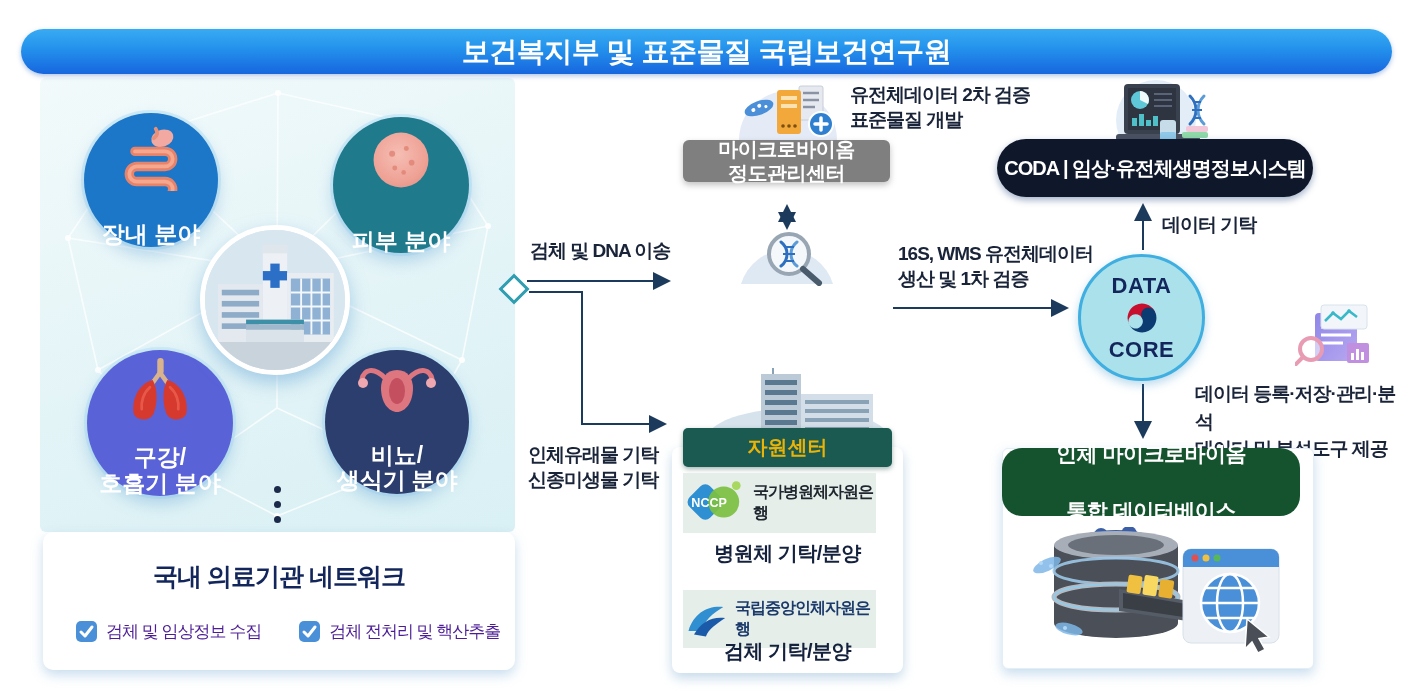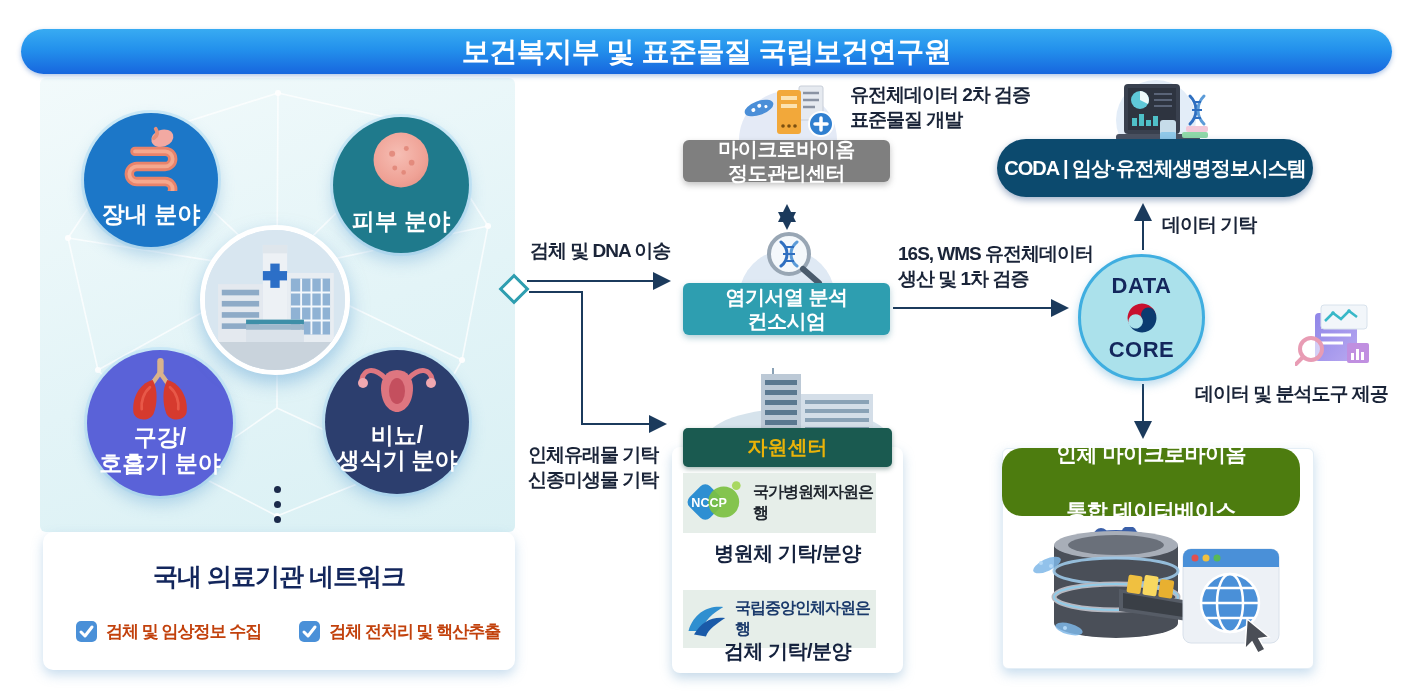--- a/index.html
+++ b/index.html
@@ -10,48 +10,48 @@
     background:linear-gradient(180deg,#38ABF2 0%,#2391EC 45%,#1766DE 100%);
     box-shadow:0 2px 5px rgba(30,90,180,.35);
     display:flex;align-items:center;justify-content:center;}
   .banner span{color:#fff;font-size:28px;font-weight:700;letter-spacing:-0.5px;}
   .panel{left:40px;top:78px;width:475px;height:454px;
     background:linear-gradient(160deg,#F2FAFB 0%,#E3F4F7 55%,#D9F0F4 100%);
     border-radius:6px;}
   .circle{position:absolute;border-radius:50%;display:flex;flex-direction:column;
     align-items:center;justify-content:flex-start;
     box-shadow:0 8px 16px rgba(110,170,215,.45),0 0 0 3px rgba(200,232,248,.8);}
-  .circle .lbl{color:#fff;font-weight:700;font-size:23px;text-align:center;line-height:1.15;}
+  .circle .lbl{color:#fff;font-weight:700;font-size:23px;text-align:center;line-height:1.15;margin-top:20px;}
   .hospital{position:absolute;border-radius:50%;overflow:hidden;border:5px solid #fff;
     box-shadow:0 8px 18px rgba(110,170,215,.55);background:#D8E6F0;}
   .whitecard{background:#ffffff;border-radius:10px;box-shadow:0 5px 12px rgba(110,165,210,.38);}
   .cardtitle{font-size:25px;font-weight:700;color:#13265C;text-align:center;letter-spacing:-1px;}
   .chkrow{display:flex;gap:38px;align-items:center;}
   .chk{display:flex;align-items:center;gap:9px;}
-  .chk span{font-size:17px;font-weight:700;color:#c2410c;letter-spacing:-1px;}
+  .chk span{font-size:17px;font-weight:400;color:#4c1d95;letter-spacing:-1px;}
   .graybox{background:#7F7F7F;border-radius:6px;display:flex;flex-direction:column;
     align-items:center;justify-content:center;box-shadow:0 3px 6px rgba(80,80,80,.35);}
   .tealbox{background:#2E9EB0;border-radius:6px;display:flex;flex-direction:column;
     align-items:center;justify-content:center;box-shadow:0 3px 6px rgba(40,120,140,.35);}
   .boxline{color:#fff;font-size:20px;font-weight:700;line-height:1.22;letter-spacing:-0.5px;}
   .note{font-size:19px;font-weight:700;color:#1A2438;line-height:1.32;letter-spacing:-1px;}
   .rescard{background:#fff;border-radius:8px;box-shadow:0 5px 12px rgba(110,160,200,.4);}
   .reshead{background:#1A5A50;border-radius:5px;display:flex;align-items:center;justify-content:center;
     box-shadow:0 2px 5px rgba(20,70,60,.4);}
   .reshead span{color:#eab308;font-size:20px;font-weight:700;}
   .bankrow{background:#E6EEE9;display:flex;align-items:center;padding:0 0;gap:8px;}
   .caption{font-size:20px;font-weight:700;color:#14213D;text-align:center;letter-spacing:-0.5px;}
-  .codapill{background:#0c4a6e;border-radius:30px;display:flex;align-items:center;justify-content:center;
+  .codapill{background:#0f172a;border-radius:30px;display:flex;align-items:center;justify-content:center;
     box-shadow:0 3px 7px rgba(20,60,120,.4);}
   .codapill span{color:#fff;font-size:20px;font-weight:700;letter-spacing:-1px;}
   .corecircle{border-radius:50%;background:#ABE1EB;border:3px solid #3FAEE0;
     display:flex;flex-direction:column;align-items:center;justify-content:center;gap:1px;
     box-shadow:0 4px 10px rgba(60,150,200,.35);}
   .corecircle .ctxt{color:#13265C;font-size:22px;font-weight:700;letter-spacing:0.5px;}
-  .navybox{background:#4d7c0f;border-radius:20px;display:flex;flex-direction:column;
+  .navybox{background:#14532d;border-radius:20px;display:flex;flex-direction:column;
     align-items:center;justify-content:center;gap:30px;}
   .navybox span{color:#fff;font-size:21px;font-weight:700;line-height:1.3;letter-spacing:-0.5px;}
   .dot{width:7px;height:7px;border-radius:50%;background:#1B2A4A;}
   svg{display:block;}
 </style>
 </head>
 <body>
 
 <div class="canvas">
 
@@ -256,24 +256,20 @@
   <span class="abs" style="left:737px;top:228px;">
     <svg width="100" height="58" viewBox="0 0 100 58">
       <path d="M4,56 A48,48 0 0 1 96,56 Z" fill="#DFE9F4"></path>
       <circle cx="52" cy="26" r="20" fill="#F4F8FB" stroke="#98A6B4" stroke-width="4"></circle>
       <path d="M44,14 C52,20 52,32 44,38" stroke="#2F6FC0" stroke-width="3" fill="none" stroke-linecap="round"></path>
       <path d="M60,14 C52,20 52,32 60,38" stroke="#5B9BD8" stroke-width="3" fill="none" stroke-linecap="round"></path>
       <path d="M47,19 h10 M46,26 h12 M47,33 h10" stroke="#2F6FC0" stroke-width="2"></path>
       <path d="M66,41 L82,55" stroke="#4A5B6C" stroke-width="6" stroke-linecap="round"></path>
     </svg>
   </span>
-  <div class="abs tealbox" style="left:683px;top:283px;width:207px;height:52px;">
-    <span class="boxline">염기서열 분석</span>
-    <span class="boxline">컨소시엄</span>
-  </div>
 
   <span class="abs" style="left:703px;top:368px;">
     <svg width="190" height="80" viewBox="0 0 190 80">
       <ellipse cx="95" cy="72" rx="92" ry="32" fill="#D6E3EC"></ellipse>
       <rect x="58" y="6" width="40" height="72" fill="#BCC9D6"></rect>
       <g fill="#5A7890">
         <rect x="62" y="12" width="32" height="5"></rect>
           <rect x="62" y="22" width="32" height="5"></rect>
         <rect x="62" y="32" width="32" height="5"></rect>
           <rect x="62" y="42" width="32" height="5"></rect>
@@ -384,20 +380,21 @@
       <g fill="#fff">
           <rect x="56" y="50" width="3" height="7"></rect>
           <rect x="61" y="46" width="3" height="11"></rect>
           <rect x="66" y="49" width="3" height="8"></rect>
         </g>
       <circle cx="16" cy="46" r="11" stroke="#E89CB4" stroke-width="4" fill="rgba(255,255,255,0.55)"></circle>
       <path d="M8,54 L1,61" stroke="#E89CB4" stroke-width="4" stroke-linecap="round"></path>
     </svg>
   </span>
   <div class="abs note" style="left:1195px;top:380px;line-height:1.45;">
+    <div>데이터 등록·저장·관리·분석</div>
     <div>데이터 및 분석도구 제공</div>
   </div>
 
   <div class="abs whitecard" style="left:1002px;top:448px;width:310px;height:219px;border:1px solid #E4EEF6;border-radius:6px;">
     <span class="abs" style="left:28px;top:78px;">
       <svg width="252" height="132" viewBox="0 0 252 132">
 
         <ellipse cx="85" cy="12" rx="36" ry="9" fill="#3A5FA8"></ellipse>
         <circle cx="70" cy="8" r="7" fill="#3A5FA8"></circle>
           <circle cx="98" cy="7" r="8" fill="#3A5FA8"></circle>

